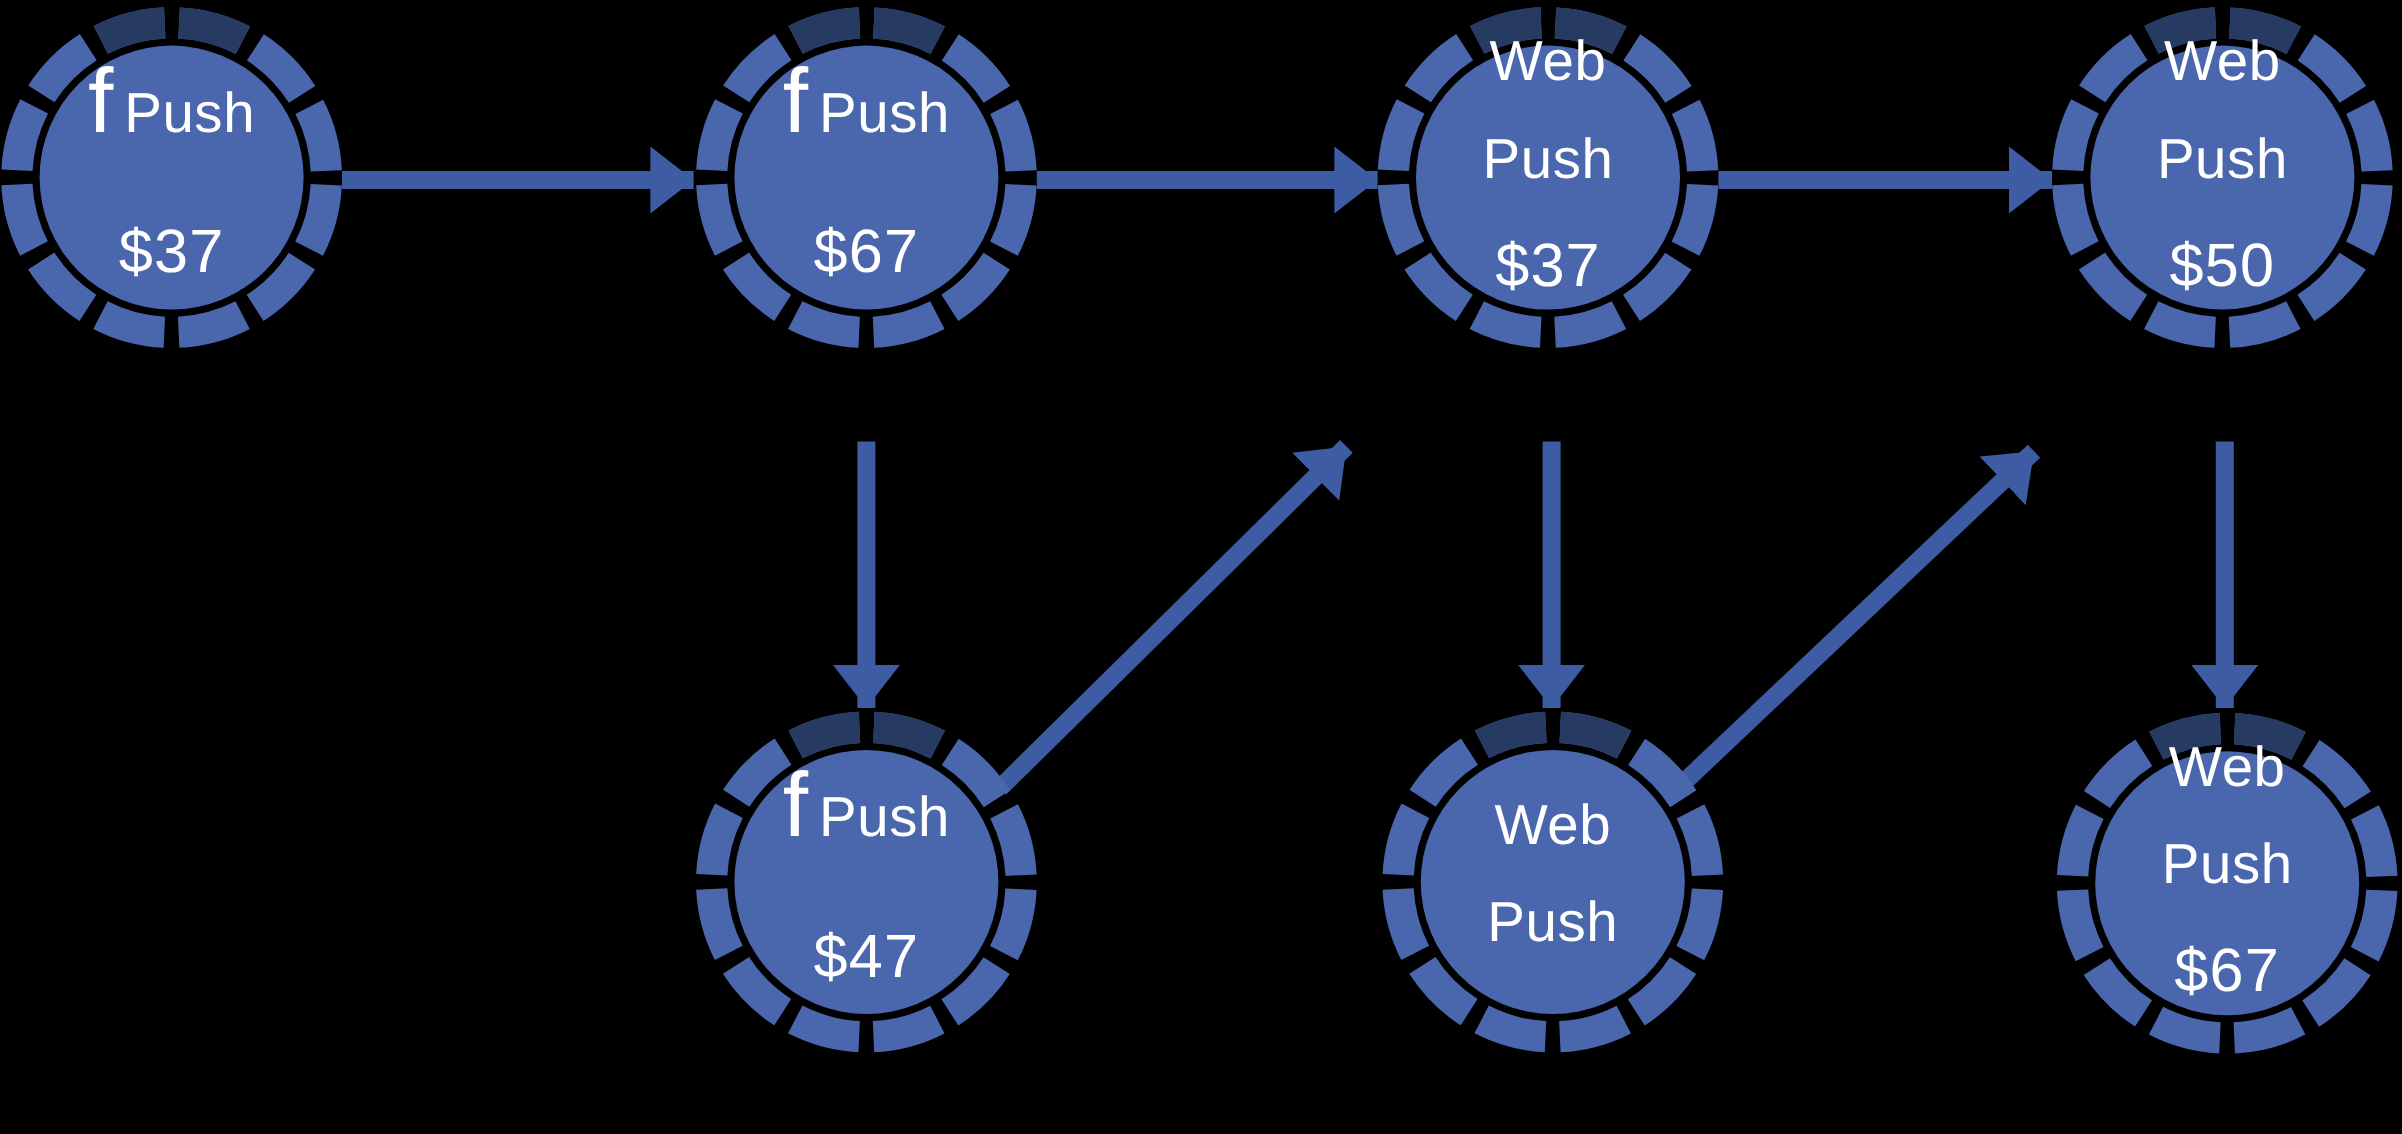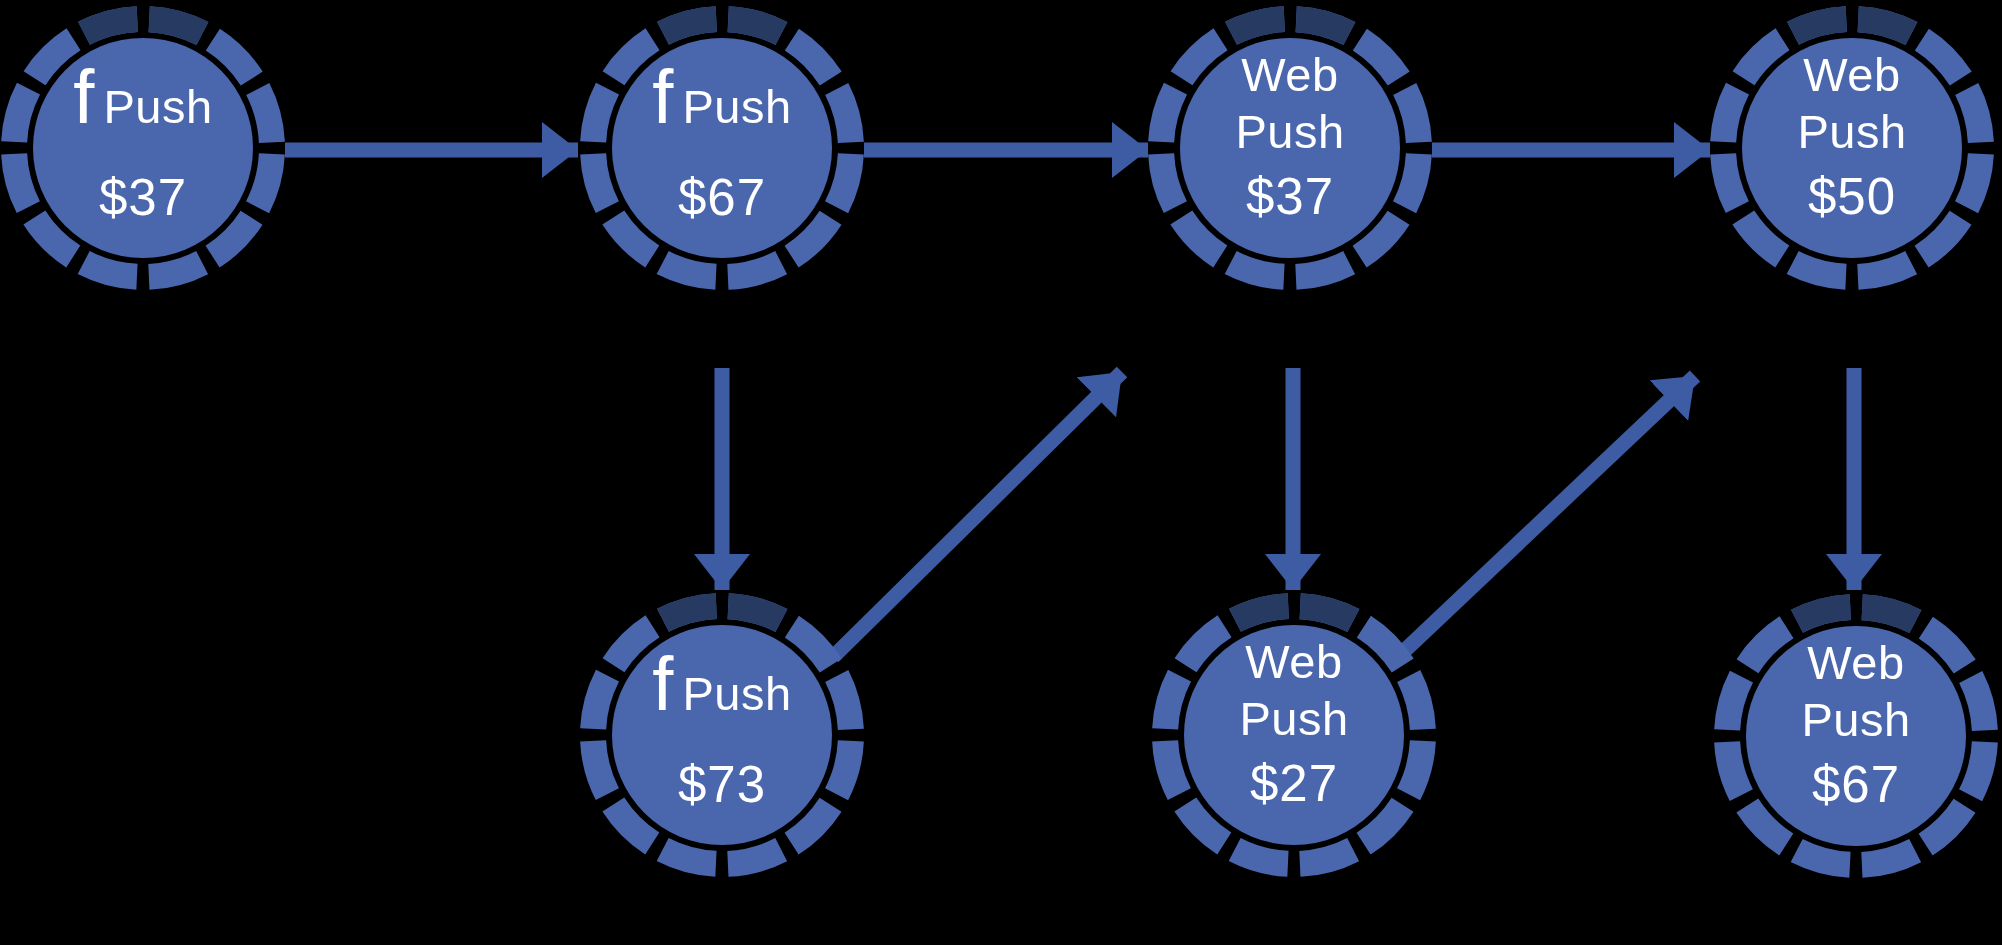--- a/index.html
+++ b/index.html
@@ -7,21 +7,21 @@
     position:relative;width:2002px;height:945px;overflow:hidden;
     background:var(--background,#000);
     font-family:"Liberation Sans",sans-serif;
   }
   #arrows{position:absolute;left:0;top:0;}
   .node{position:absolute;width:286px;height:286px;}
   .ring-svg{position:absolute;left:0;top:0;width:286px;height:286px;}
   .label{
     position:absolute;left:0;top:0;right:0;bottom:0;
     display:flex;flex-direction:column;align-items:center;justify-content:center;
-    color:var(--text,#fff);text-align:center;font-weight:300;
+    color:var(--text,#fff);text-align:center;font-weight:300;gap:24px;
   }
   .web-label{transform:translateY(-8px);}
   .word{font-size:47px;line-height:57px;letter-spacing:0.5px;}
   .price{font-size:51px;line-height:74px;letter-spacing:1px;}
   .fb-label .price{margin-top:8px;}
   .line1{line-height:70px;white-space:nowrap;}
   .ficon{font-size:76px;margin-right:9px;}
   
   .pos-top-1{left:0px;top:5px;}
   .pos-top-2{left:579px;top:5px;}
@@ -99,32 +99,31 @@
       <div class="price">$50</div>
     </div>
   </div>
 
   <div class="node pos-bottom-1">
     <svg class="ring-svg" viewBox="0 0 286 286">
         <use href="#ring"></use>
       </svg>
     <div class="label fb-label">
       <div class="line1"><span class="ficon">f</span><span class="word">Push</span></div>
-      <div class="price">$73</div>
+      <div class="price">$47</div>
     </div>
   </div>
 
   <div class="node pos-bottom-2">
     <svg class="ring-svg" viewBox="0 0 286 286">
         <use href="#ring"></use>
       </svg>
     <div class="label web-label">
       <div class="word">Web</div>
       <div class="word">Push</div>
-      <div class="price">$27</div>
     </div>
   </div>
 
   <div class="node pos-bottom-3">
     <svg class="ring-svg" viewBox="0 0 286 286">
         <use href="#ring"></use>
       </svg>
     <div class="label web-label">
       <div class="word">Web</div>
       <div class="word">Push</div>

